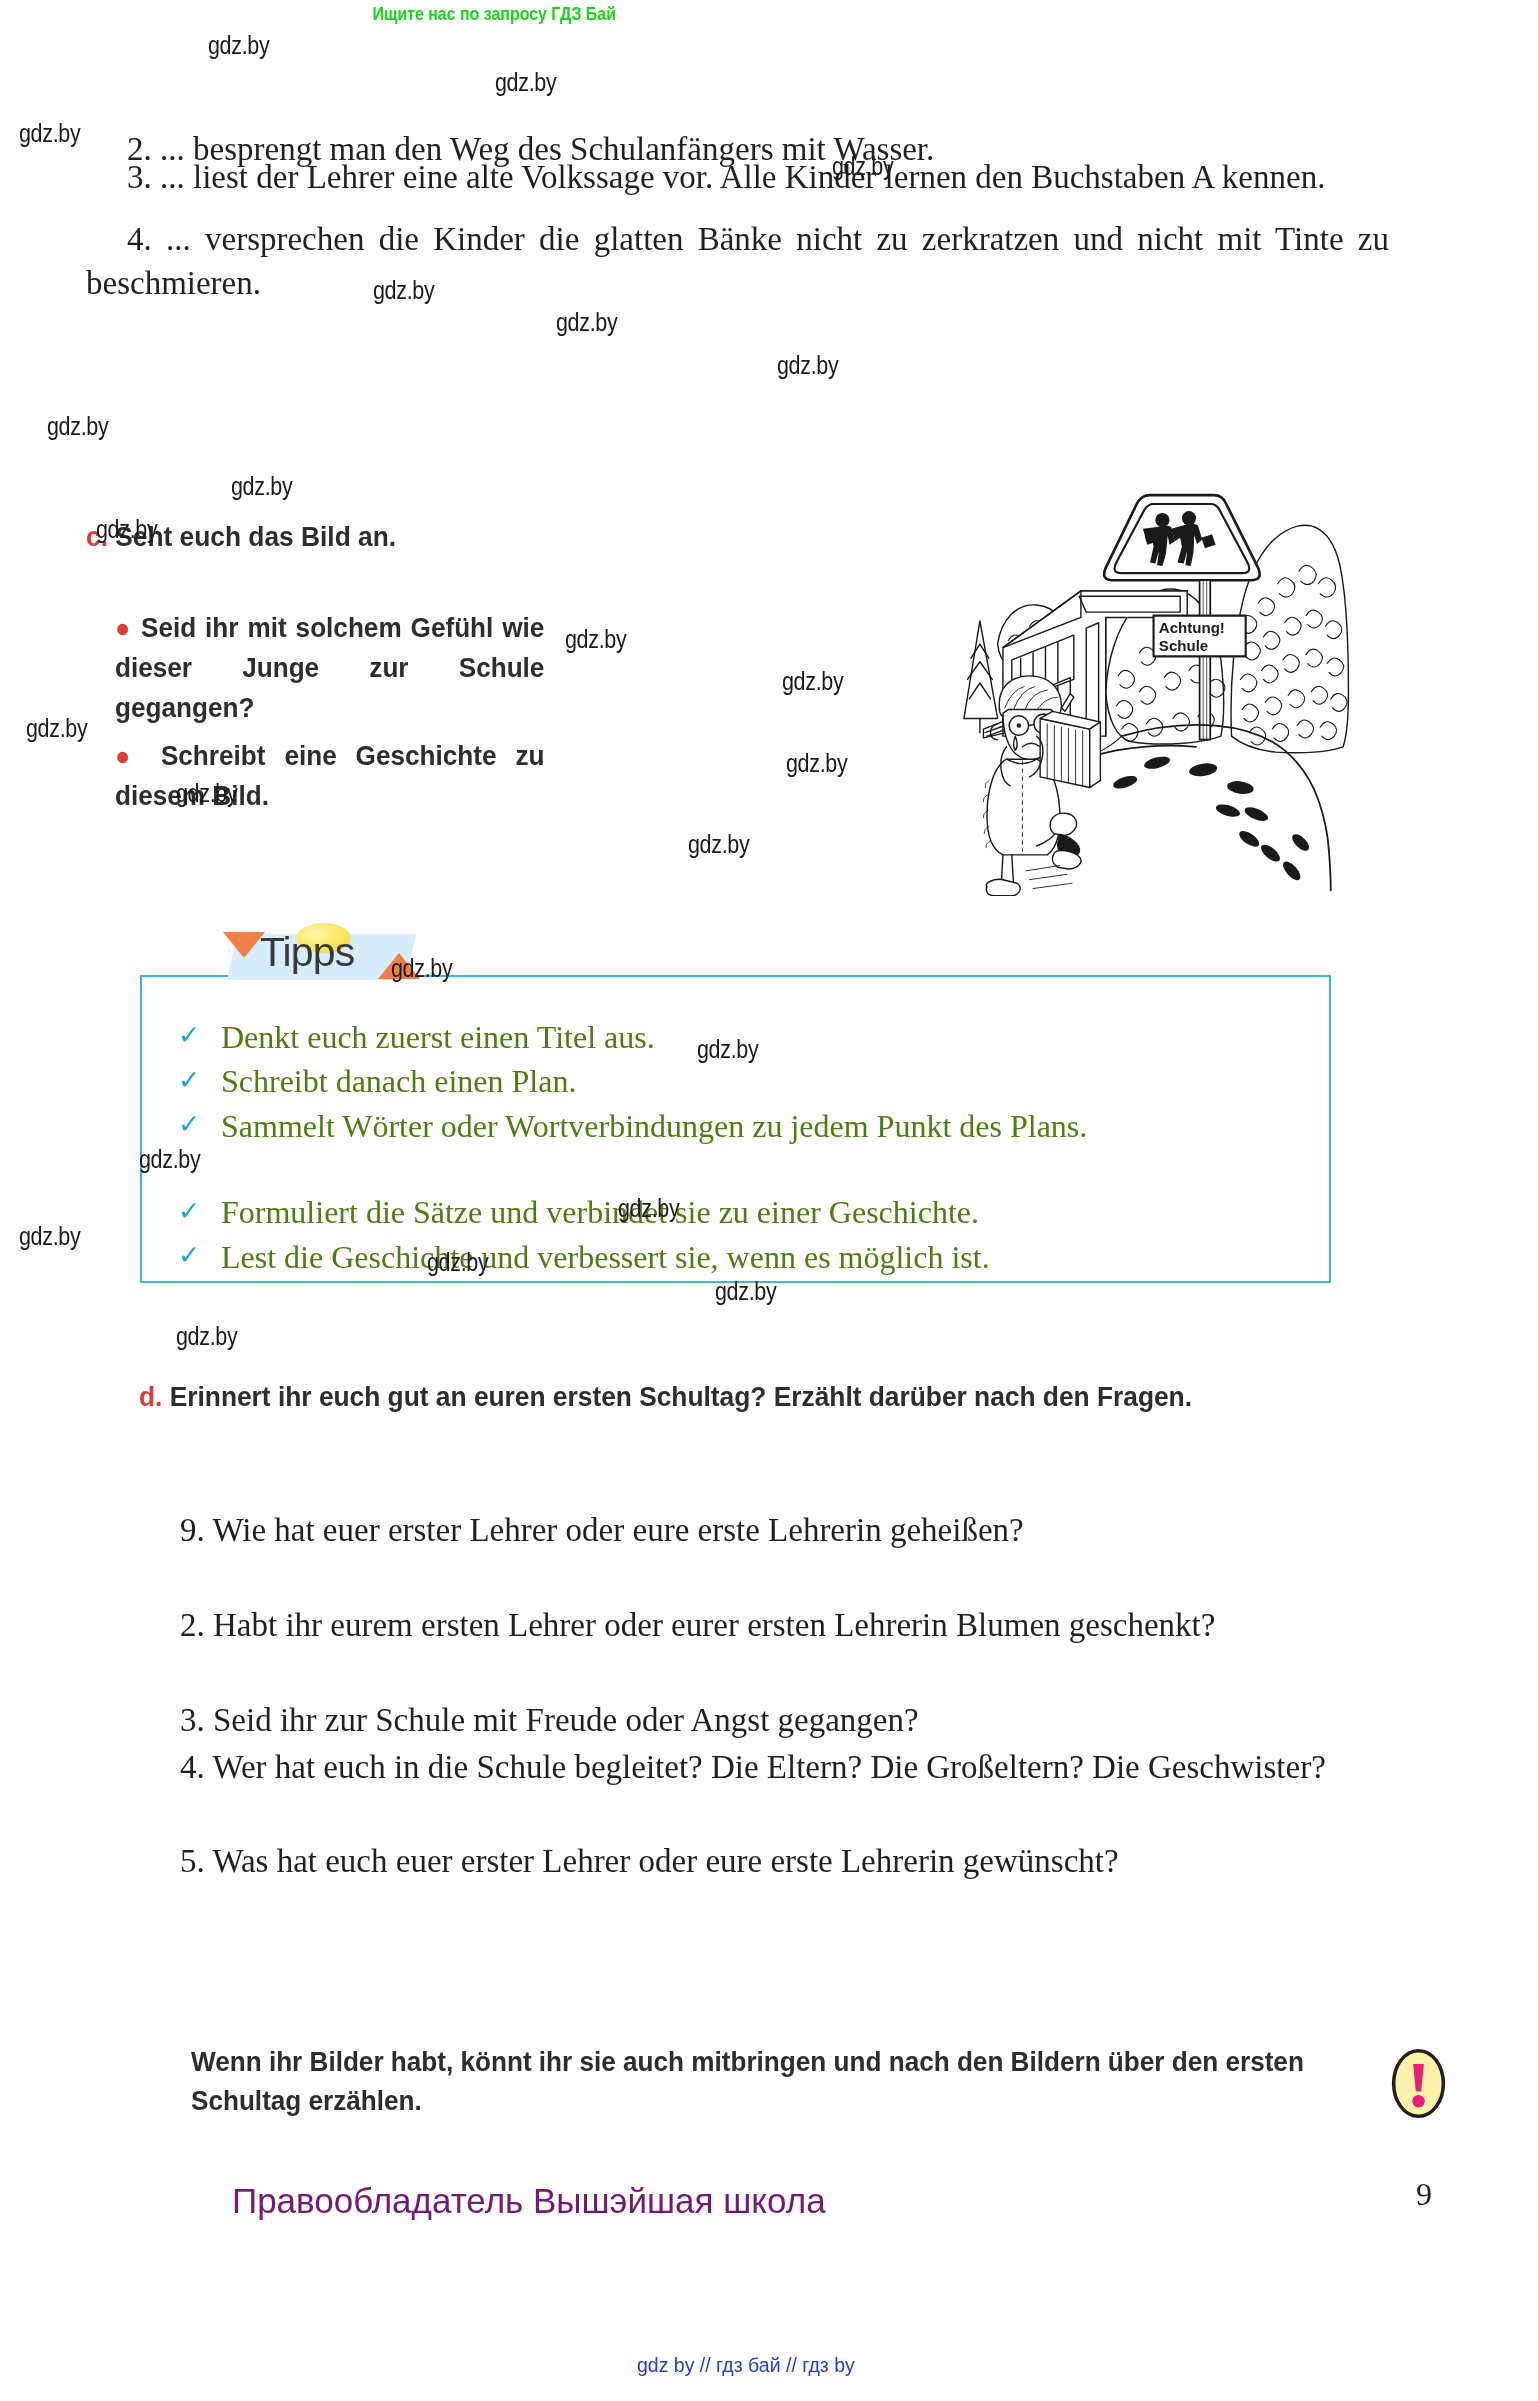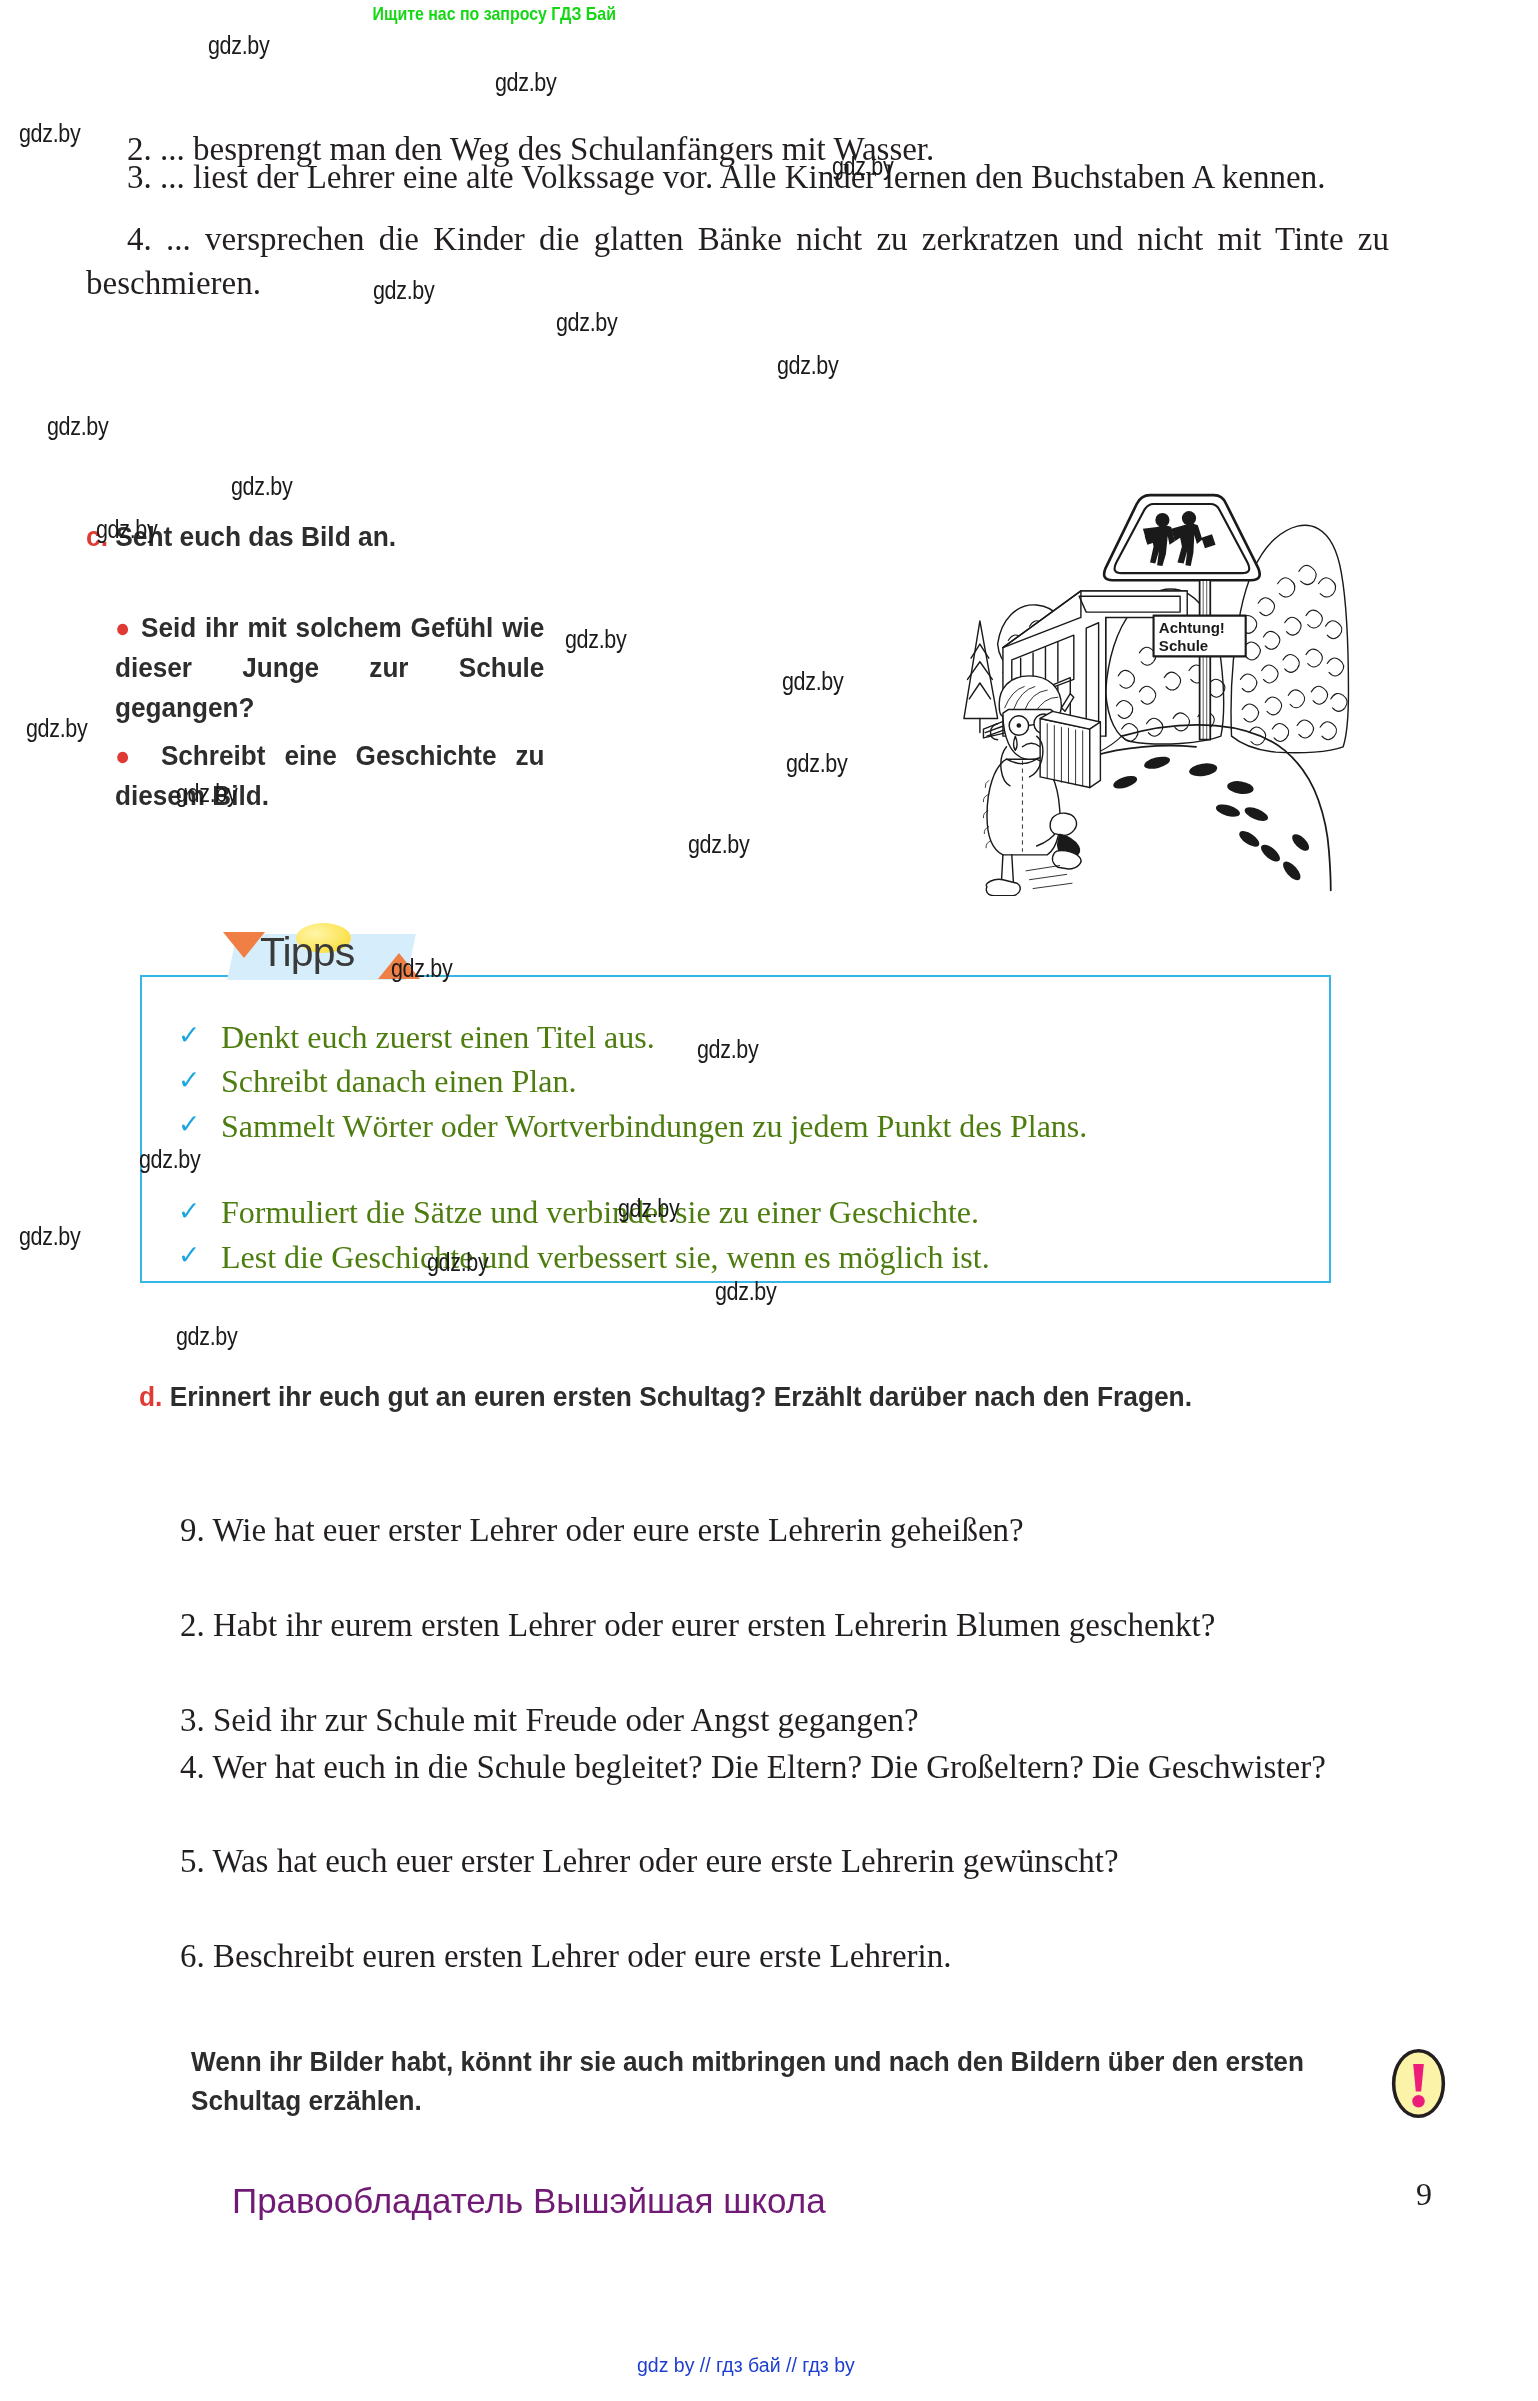--- a/index.html
+++ b/index.html
@@ -470,21 +470,20 @@
   <div class="heading" style="left:131px; top:1377px; width:1259px; text-indent:-53px; padding-left:53px;">
     <span class="letter">d.</span>
     <span>Erinnert ihr euch gut an euren ersten Schultag? Erzählt darüber nach den Fragen.</span>
   </div>
 
   <div class="para indent" style="left:131px; top:1508px; width:1241px;">9. Wie hat euer erster Lehrer oder eure erste Lehrerin geheißen?</div>
   <div class="para indent" style="left:131px; top:1603px; width:1241px;">2. Habt ihr eurem ersten Lehrer oder eurer ersten Lehrerin Blumen geschenkt?</div>
   <div class="para indent" style="left:131px; top:1698px; width:1241px;">3. Seid ihr zur Schule mit Freude oder Angst gegangen?</div>
   <div class="para indent" style="left:131px; top:1745px; width:1241px;">4. Wer hat euch in die Schule begleitet? Die Eltern? Die Großeltern? Die Geschwister?</div>
   <div class="para indent" style="left:131px; top:1839px; width:1241px;">5. Was hat euch euer erster Lehrer oder eure erste Lehrerin gewünscht?</div>
-  <div class="para indent" style="left:131px; top:1934px; width:1241px;">6. Beschreibt euren ersten Lehrer oder eure erste Lehrerin.</div>
 
   <div class="note" style="left:183px; top:2042px; width:1197px;">Wenn ihr Bilder habt, könnt ihr sie auch mitbringen und nach den Bildern über den ersten Schultag erzählen.</div>
 
   <div id="exclam-icon">
     <svg viewBox="0 0 66 80" width="59" height="71" xmlns="http://www.w3.org/2000/svg">
       <ellipse cx="33" cy="40" rx="28" ry="37" fill="#fbf4a8" stroke="#231f20" stroke-width="4"></ellipse>
       <path d="M27 18 h12 l-3 31 h-6 Z" fill="#ec1e79"></path>
       <circle cx="33" cy="60" r="7" fill="#ec1e79"></circle>
     </svg>
   </div>

